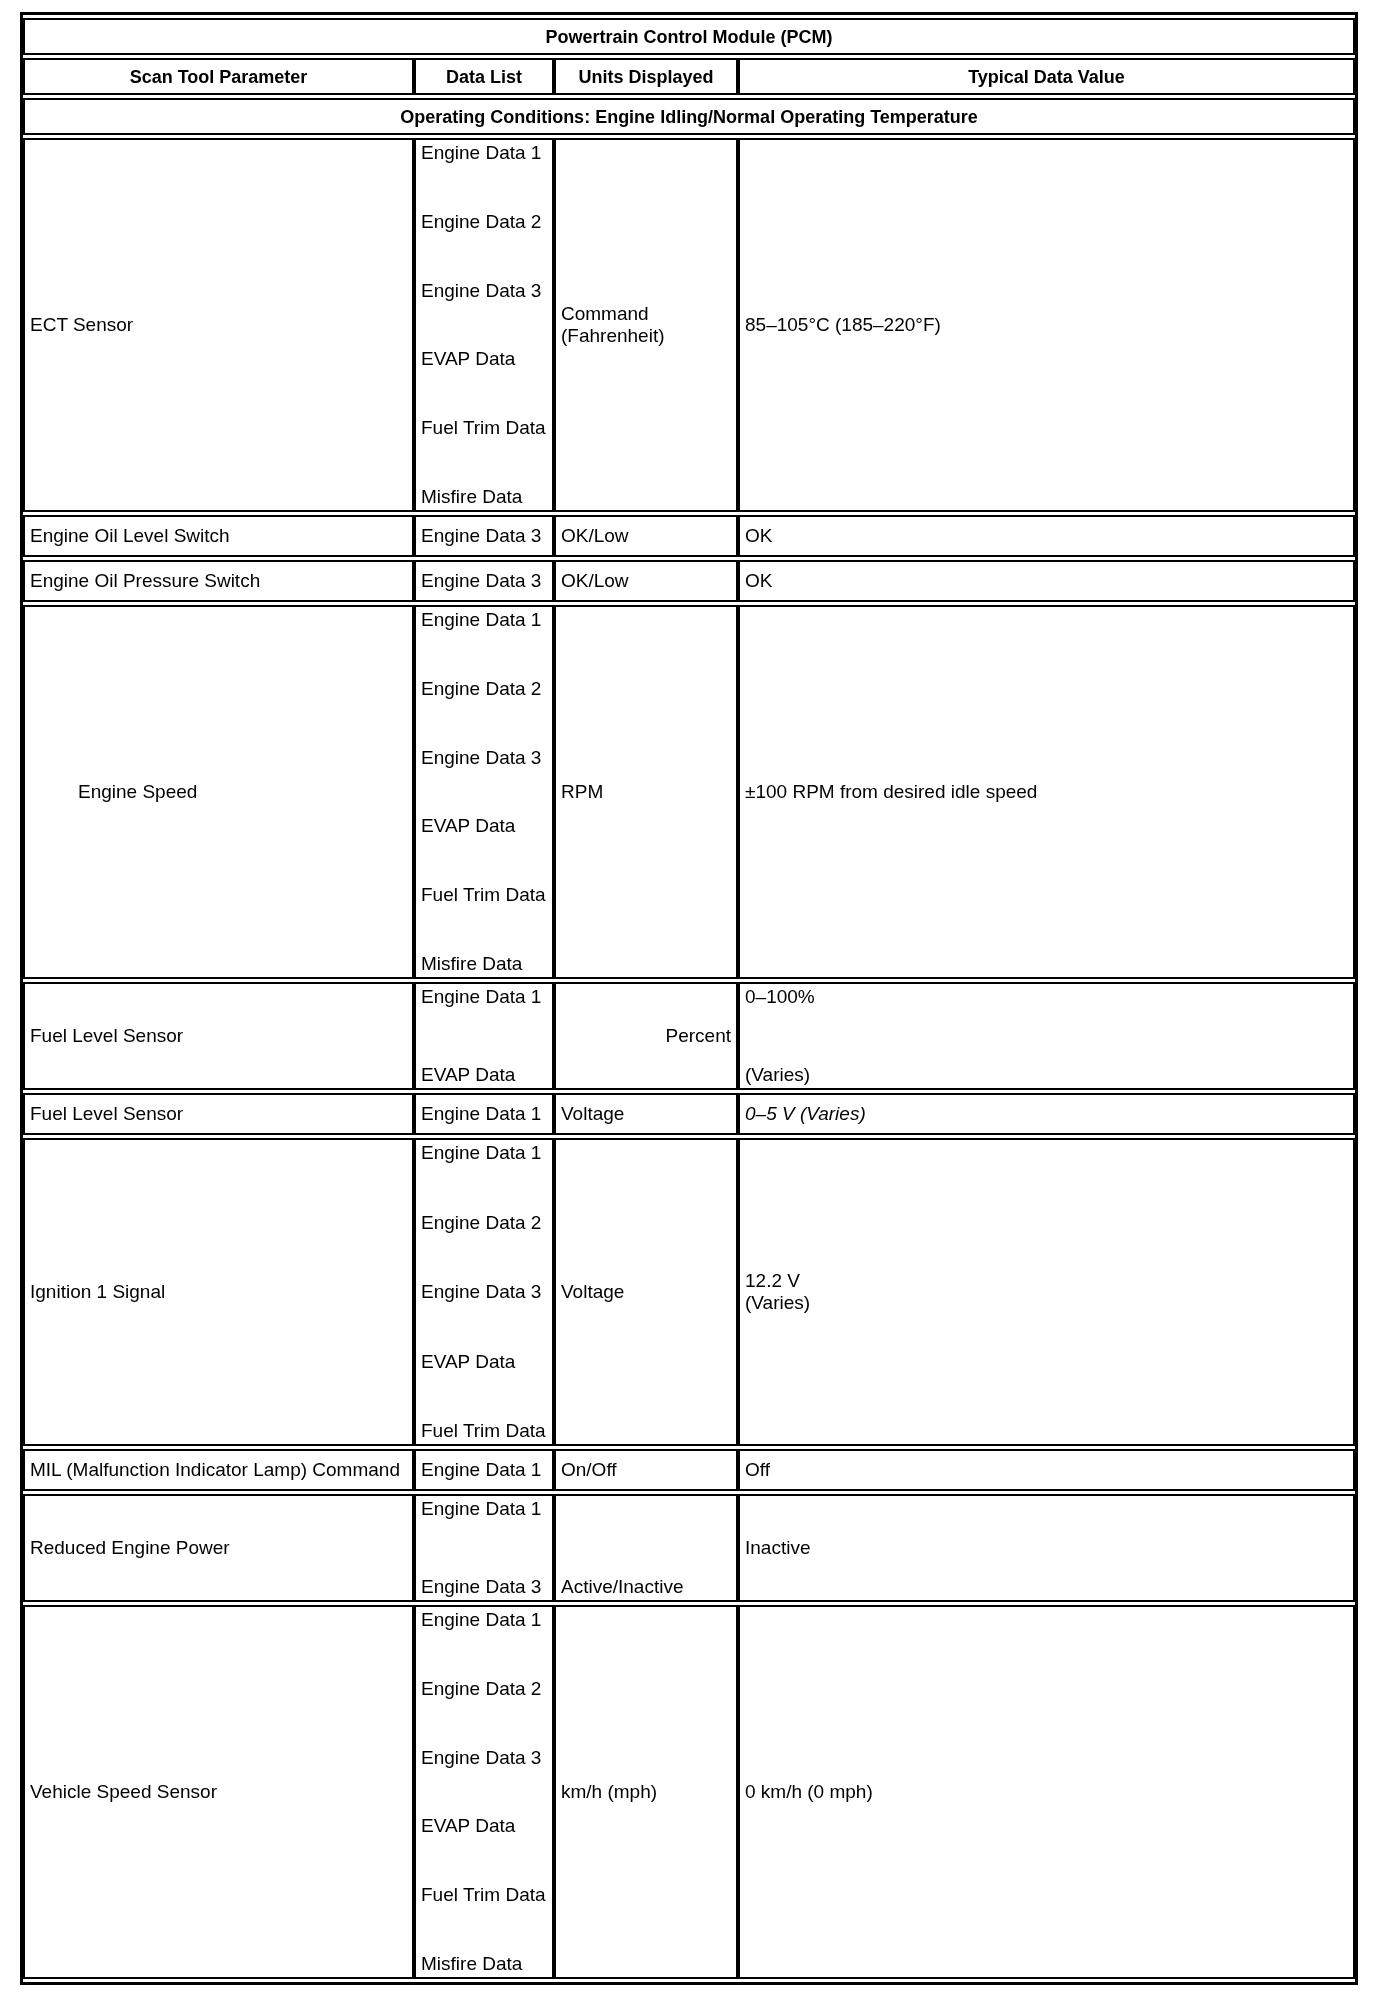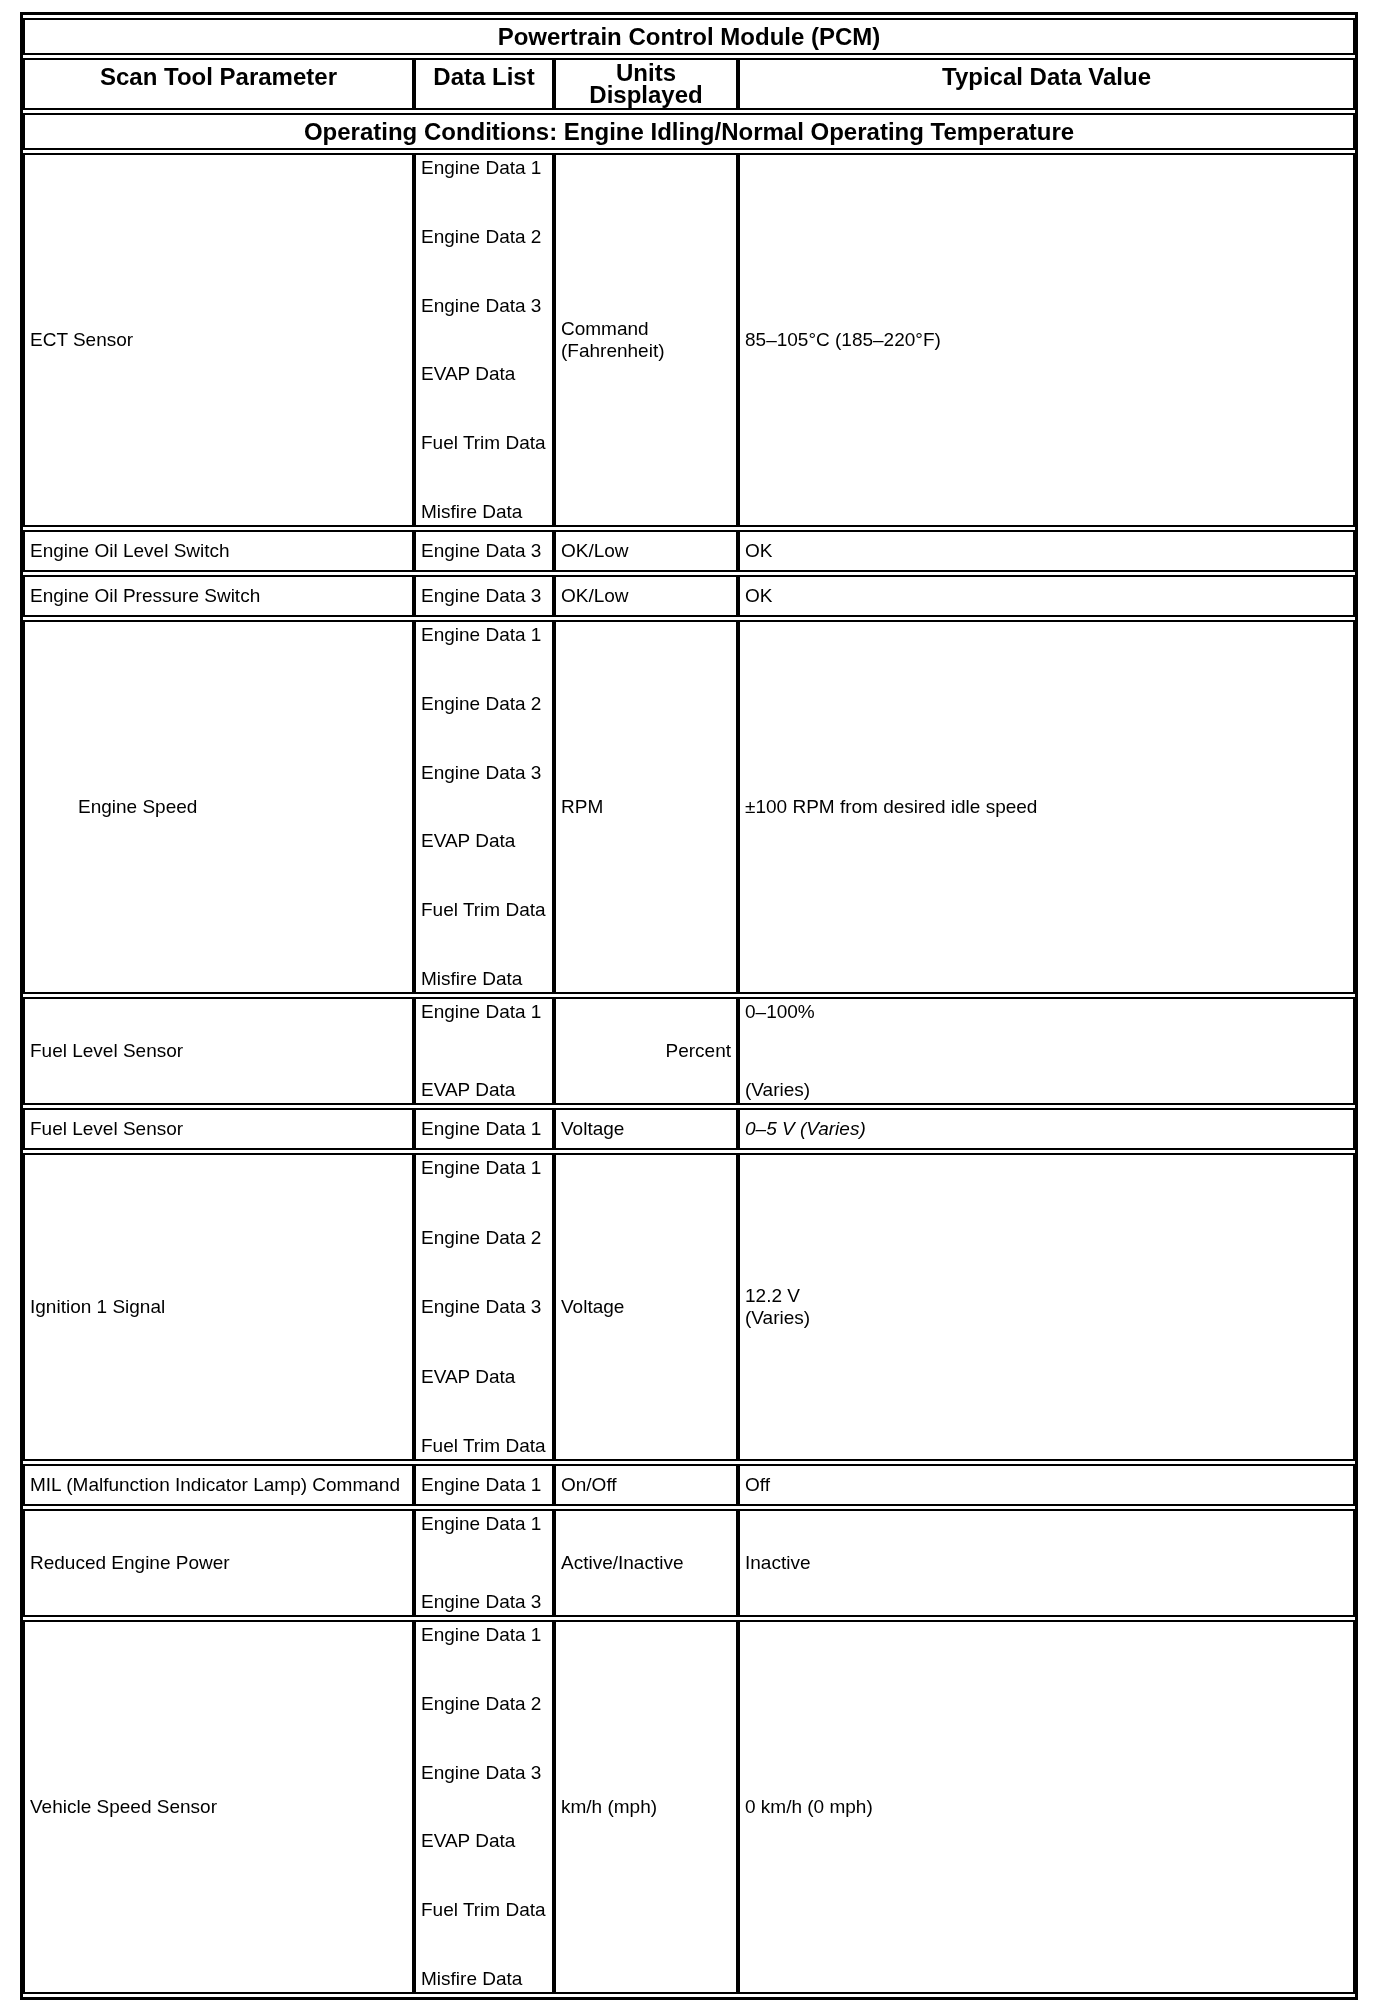--- a/index.html
+++ b/index.html
@@ -29,21 +29,21 @@
     padding: 2px 5px;
     font-size: 19px;
     line-height: 22px;
     vertical-align: top;
     background: #fff;
     overflow: hidden;
   }
   .title-cell, .header-cell, .oc-cell {
     text-align: center;
     font-weight: bold;
-    font-size: 24px;
+    font-size: 18px;
   }
   .head-inner {
     min-height: 29px;
     display: flex;
     align-items: center;
     justify-content: center;
   }
   .inner {
     display: flex;
     flex-direction: column;
@@ -291,21 +291,21 @@
               <div>Reduced Engine Power</div>
             </div>
           </td>
           <td class="c-list">
             <div class="inner spread" style="min-height: 100px;">
               <div>Engine Data 1</div>
               <div>Engine Data 3</div>
             </div>
           </td>
           <td class="c-units">
-            <div class="inner v-center" style="min-height: 100px;">
+            <div class="inner v-center" style="min-height: 100px; justify-content: flex-end;">
               <div>Active/Inactive</div>
             </div>
           </td>
           <td class="c-typical">
             <div class="inner v-center" style="min-height: 100px;">
               <div>Inactive</div>
             </div>
           </td>
         </tr>
         <tr class="data-row">

